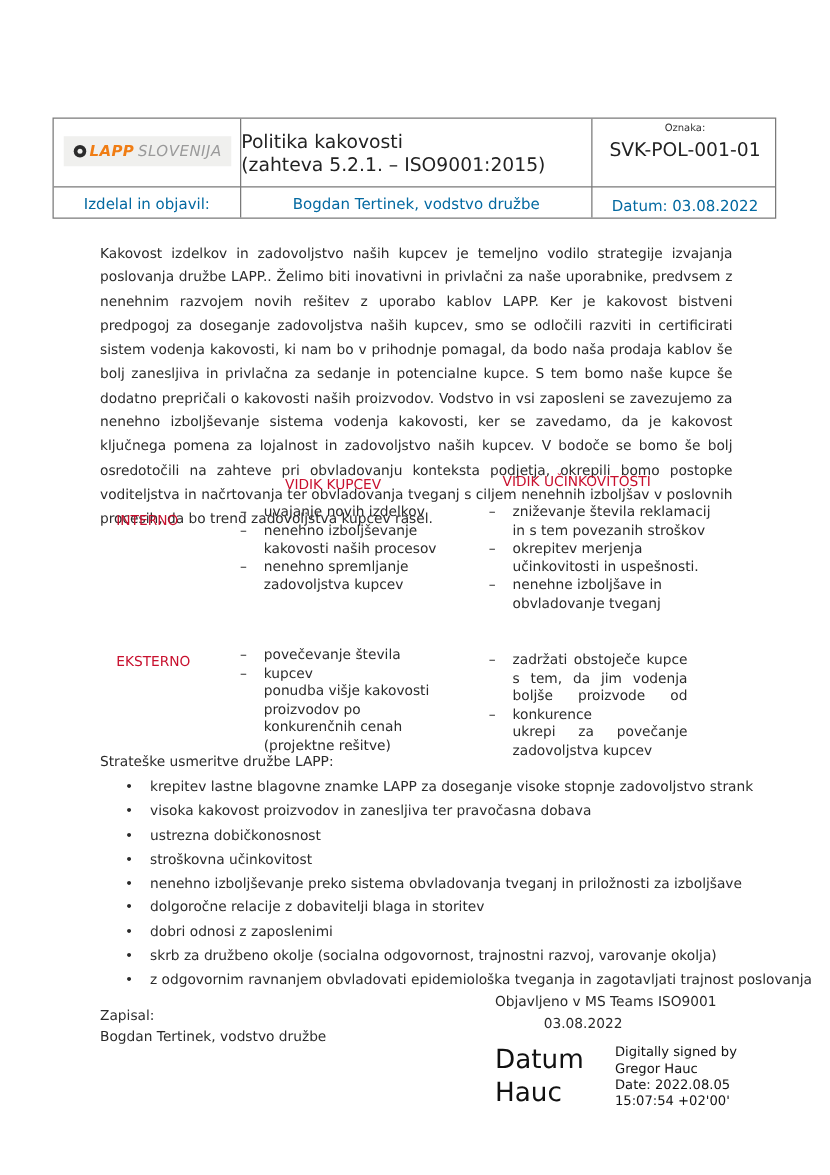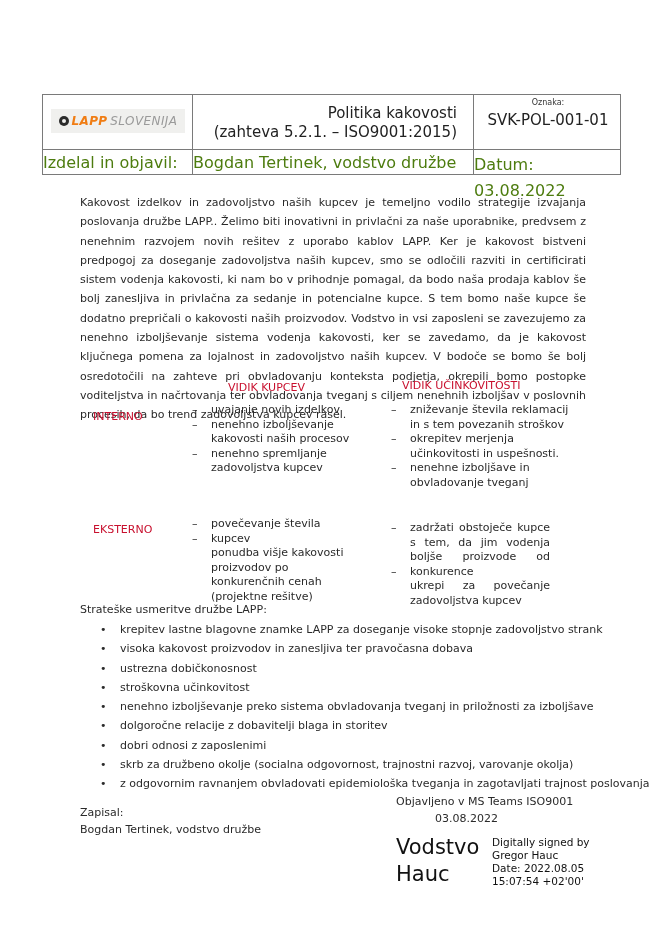--- a/index.html
+++ b/index.html
@@ -12,25 +12,25 @@
          border:1px solid #7a7a7a; box-sizing:border-box; }
   .hdr .v1 { position:absolute; left:149px; top:0; bottom:0; border-left:1px solid #7a7a7a; }
   .hdr .v2 { position:absolute; left:430px; top:0; bottom:0; border-left:1px solid #7a7a7a; }
   .hdr .h1 { position:absolute; left:0; right:0; top:54px; border-top:1px solid #7a7a7a; }
   .logo { position:absolute; left:8px; top:14px; width:134px; height:24px; background:#f0f0ee;
           display:flex; align-items:center; justify-content:center; gap:3px; }
   .logo .ball { width:10px; height:10px; border-radius:50%; background:#2b2b2b; position:relative; }
   .logo .ball::after { content:""; position:absolute; left:3px; top:3px; width:4px; height:4px; border-radius:50%; background:#f0f0ee; }
   .logo .lapp { color:#f07d14; font-weight:bold; font-style:italic; font-size:12px; letter-spacing:0.3px; }
   .logo .slo { color:#9a9a9a; font-style:italic; font-size:12px; letter-spacing:0.4px; }
-  .title { position:absolute; left:134px; width:280px; top:9px; text-align:right;
+  .title { position:absolute; left:150px; width:280px; top:9px; text-align:left;
            font-size:15px; line-height:19px; color:#222; }
   .code-label { position:absolute; left:431px; width:148px; top:3px; text-align:center; font-size:8px; color:#333; }
   .code { position:absolute; left:431px; width:148px; top:16px; text-align:center; font-size:15px; color:#222; }
-  .cell-r2 { position:absolute; top:55px; height:26px; line-height:26px; font-size:16px; color:#4d7c0f; }
+  .cell-r2 { position:absolute; top:55px; height:26px; line-height:26px; text-align:center; font-size:12px; color:#0369a1; }
 
   .para { position:absolute; left:80px; top:193px; width:506px; font-size:11px; line-height:19.3px;
           text-align:justify; color:#2a2a2a; }
 
   .red { color:#c8102e; font-size:11px; }
   .lst { position:absolute; font-size:11px; line-height:14.5px; color:#2a2a2a; margin:0; padding:0; list-style:none; }
   .lst li { position:relative; padding-left:0; }
   .dash { position:absolute; font-size:11px; color:#2a2a2a; }
 
   .strat-title { position:absolute; left:80px; top:603px; font-size:11px; color:#2a2a2a; }
@@ -125,21 +125,21 @@
 <div class="foot" style="left:80px;top:804px;">
   <div>Zapisal:</div>
   <div>Bogdan Tertinek, vodstvo družbe</div>
 </div>
 <div class="foot" style="left:396px;top:793px;">
   <div>Objavljeno v MS Teams ISO9001</div>
   <div style="padding-left:39px;">03.08.2022</div>
 </div>
 
 <div class="sig-name">
-  <div>Vodstvo</div>
+  <div>Datum</div>
   <div>Hauc</div>
 </div>
 <div class="sig-info">
   <div>Digitally signed by</div>
   <div>Gregor Hauc</div>
   <div>Date: 2022.08.05</div>
   <div>15:07:54 +02'00'</div>
 </div>
 
 </body></html>

